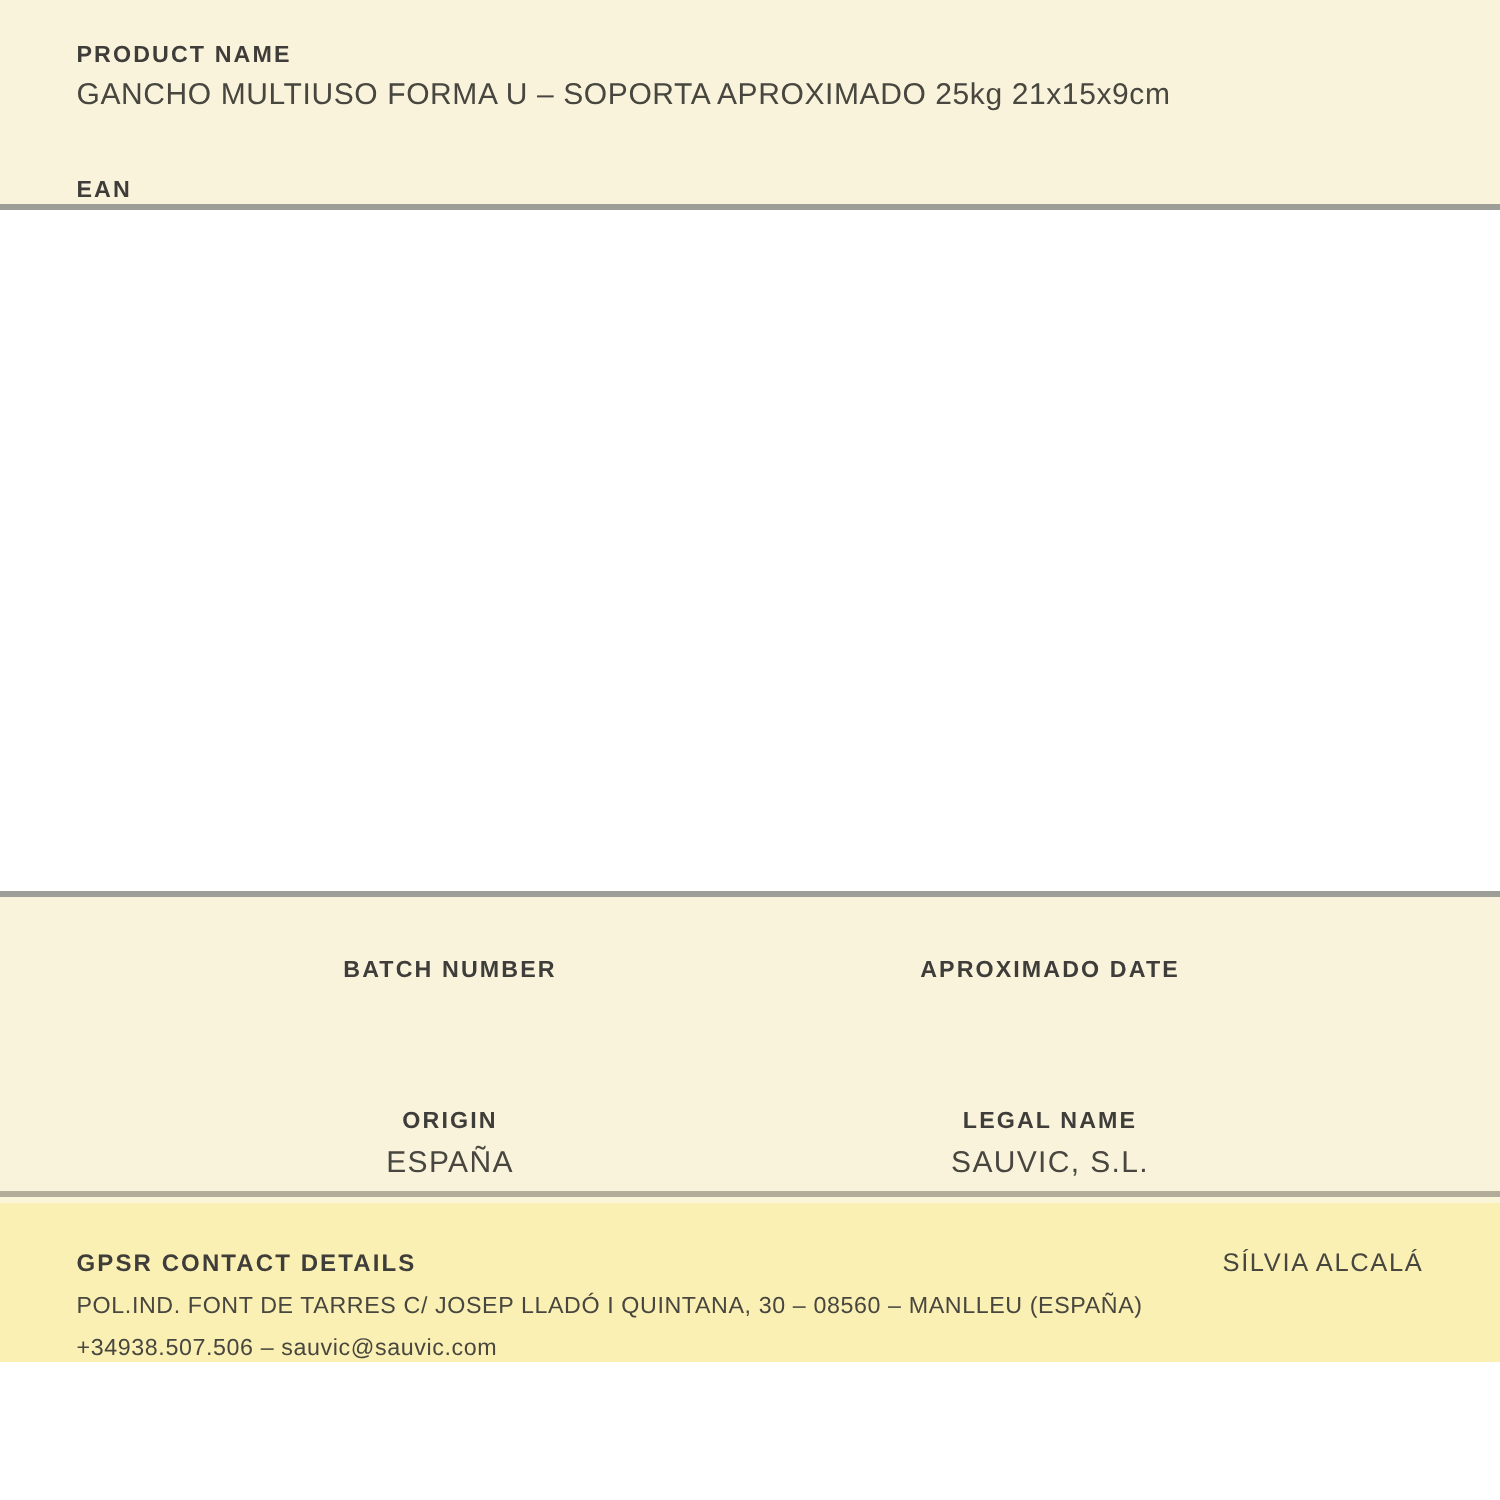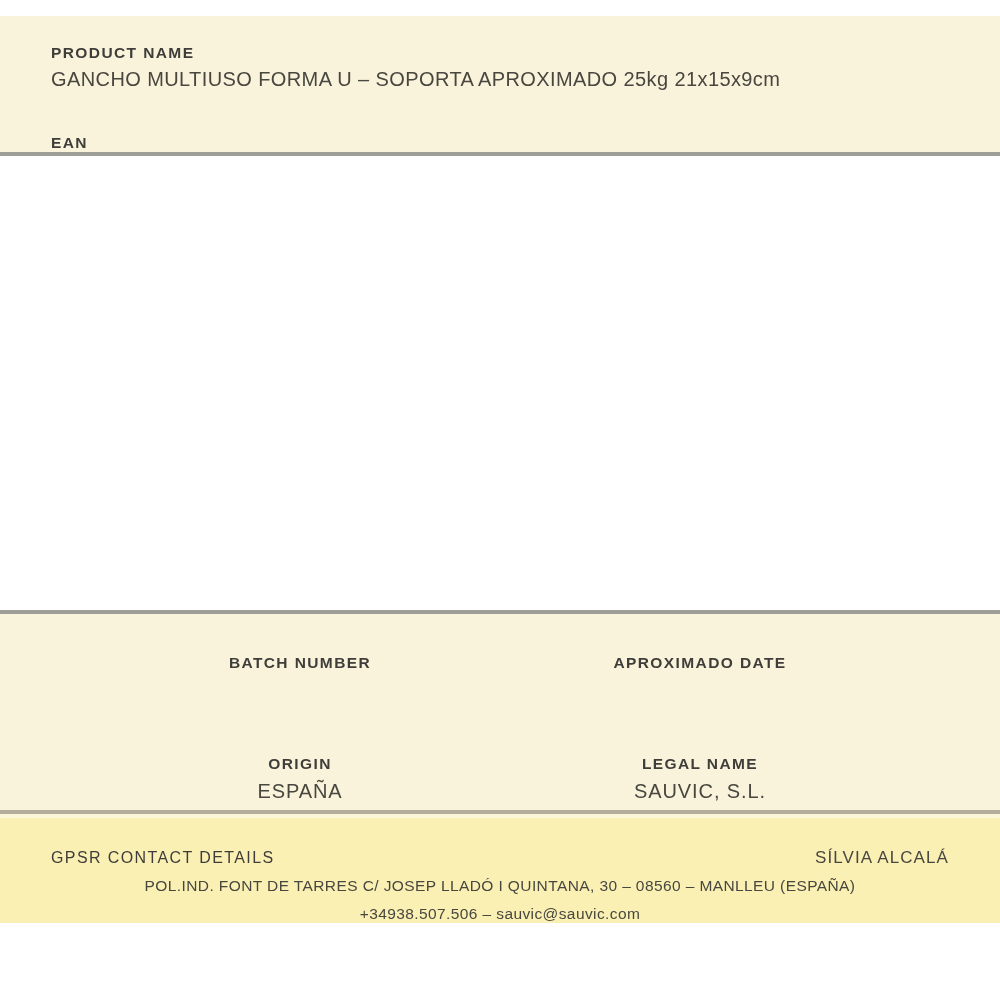--- a/index.html
+++ b/index.html
@@ -12,21 +12,20 @@
     background: var(--page-bg, #ffffff);
     font-family: "Liberation Sans", "DejaVu Sans", sans-serif;
     color: var(--text-dark, #3e3d39);
     overflow: hidden;
   }
   .page {
     width: 1000px;
     height: 724px;
     display: flex;
     flex-direction: column;
-    margin-top: 16px;
   }
 
   
   .section-product {
     box-sizing: border-box;
     height: 183px;
     background: var(--cream-bg, #faf3dc);
     padding: 27px 51px 0 51px;
   }
   .field-label {
@@ -83,34 +82,34 @@
     border-top: 4px solid var(--divider-tan, #b1ad9a);
     box-shadow: inset 0 4px 0 var(--yellow-strip, #fbf5d9);
     padding: 34px 51px 0 51px;
   }
   .contact-row-top {
     display: flex;
     justify-content: space-between;
     align-items: baseline;
   }
   .contact-title {
-    font-weight: normal;
+    font-weight: bold;
     font-size: 16px;
     letter-spacing: 1.4px;
     line-height: 19px;
   }
   .contact-person {
     font-size: 17px;
     letter-spacing: 1.1px;
     line-height: 19px;
     color: var(--text-value, #48473f);
   }
   .contact-line {
     margin-top: 9px;
-    text-align: center;
+    text-align: left;
     font-size: 15.5px;
     letter-spacing: 0.4px;
     line-height: 19px;
     color: var(--text-value, #48473f);
   }
 </style>
 </head>
 <body>
 
 <div class="page">

